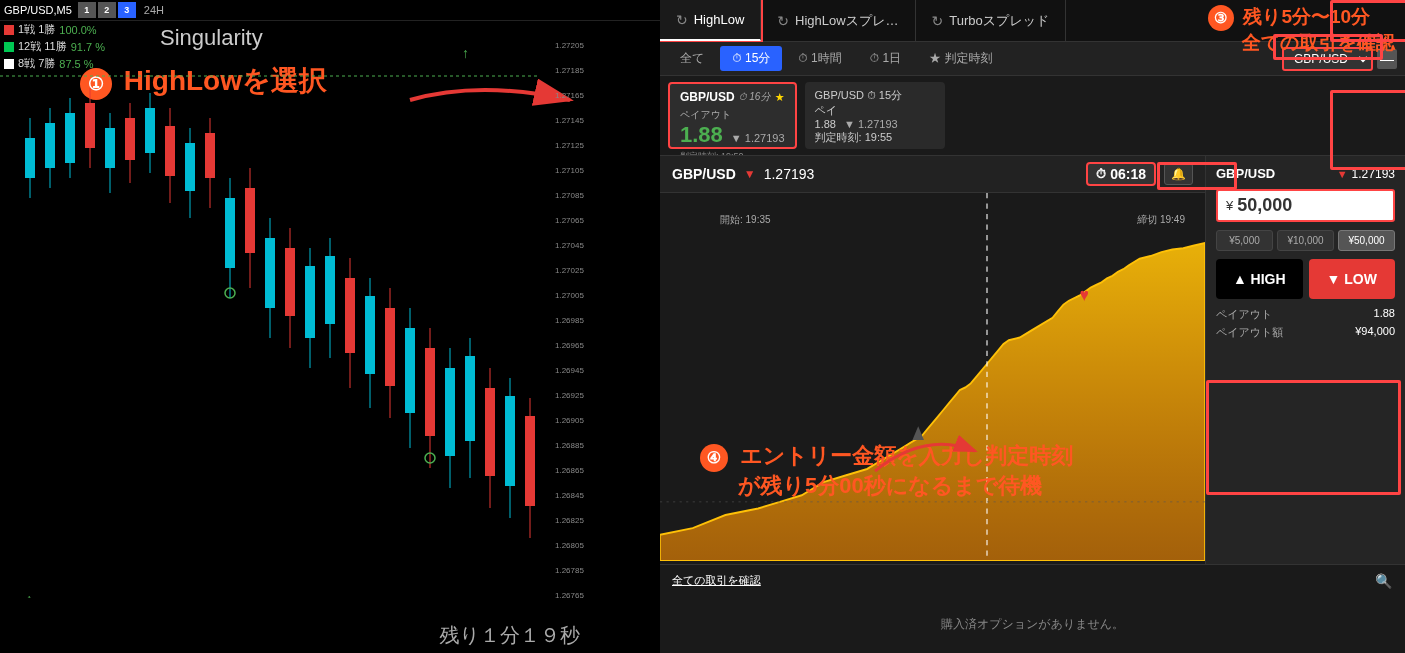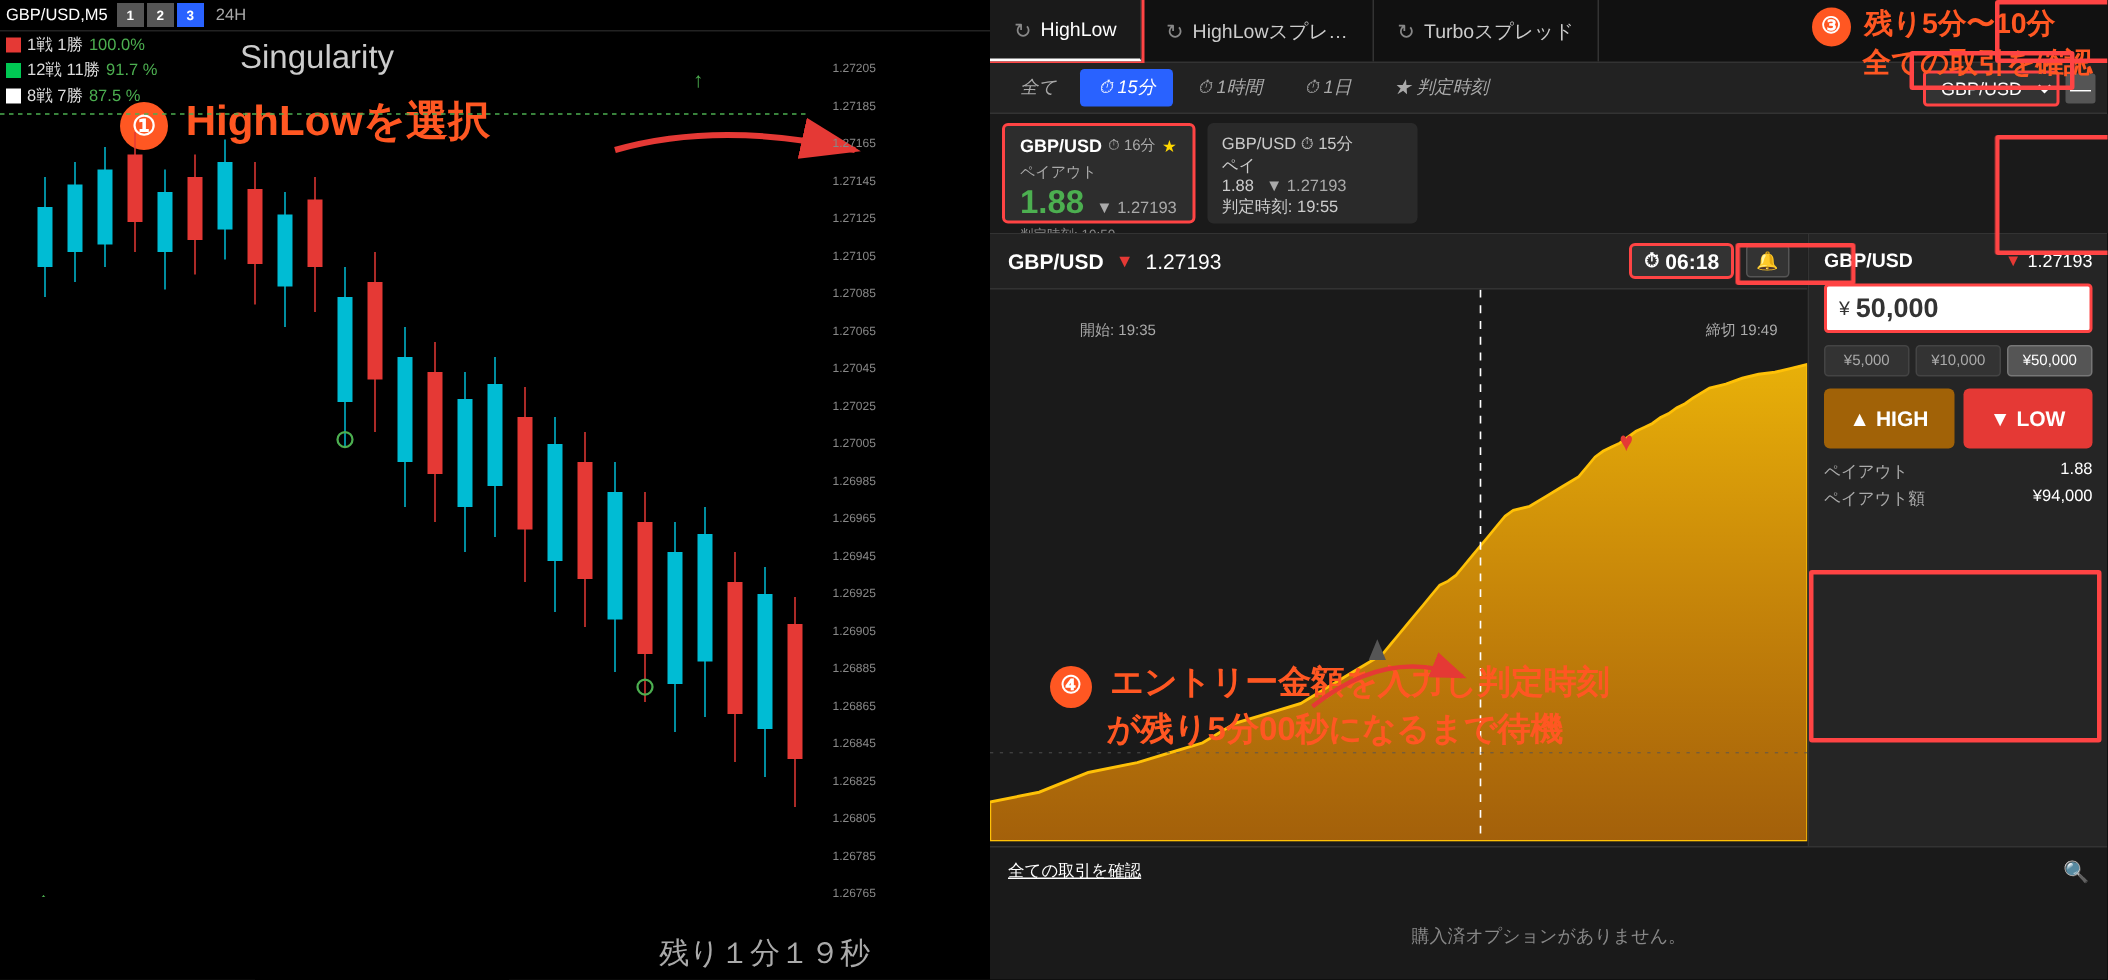--- a/index.html
+++ b/index.html
@@ -156,21 +156,20 @@
     }
     .sub-tab {
       display: flex;
       align-items: center;
       gap: 4px;
       padding: 4px 12px;
       border-radius: 3px;
       color: #aaa;
       font-size: 12px;
       cursor: pointer;
-      font-style: italic;
     }
     .sub-tab.active {
       background: #2962ff;
       color: #fff;
     }
 
     .currency-select-wrap {
       margin-left: auto;
       display: flex;
       align-items: center;
@@ -221,21 +220,21 @@
     }
     .inst-card .card-header {
       display: flex;
       align-items: center;
       gap: 4px;
       margin-bottom: 4px;
     }
     .inst-card .pair-name { font-weight: bold; color: #fff; font-size: 12px; }
     .inst-card .time-badge {
       display: flex; align-items: center; gap: 2px;
-      font-size: 10px; color: #aaa;
+      font-size: 10px; color: #aaa; font-style: italic;
     }
     .inst-card .star { color: #ffd700; margin-left: auto; }
     .inst-card .payout-label { font-size: 10px; color: #aaa; }
     .inst-card .payout-val { font-size: 22px; font-weight: bold; color: #4caf50; }
     .inst-card .expire-label { font-size: 9px; color: #888; margin-top: 2px; }
 
     
     .inst-card-sm {
       background: #2a2a2a;
       border-radius: 4px;
@@ -389,21 +388,21 @@
       color: #fff;
       border-color: #777;
     }
 
     .trade-buttons {
       display: flex;
       gap: 6px;
     }
     .high-btn {
       flex: 1;
-      background: #a16207;
+      background: #000000;
       color: #fff;
       border: none;
       border-radius: 4px;
       padding: 10px 0;
       font-size: 14px;
       font-weight: bold;
       cursor: pointer;
       display: flex;
       align-items: center;
       justify-content: center;

